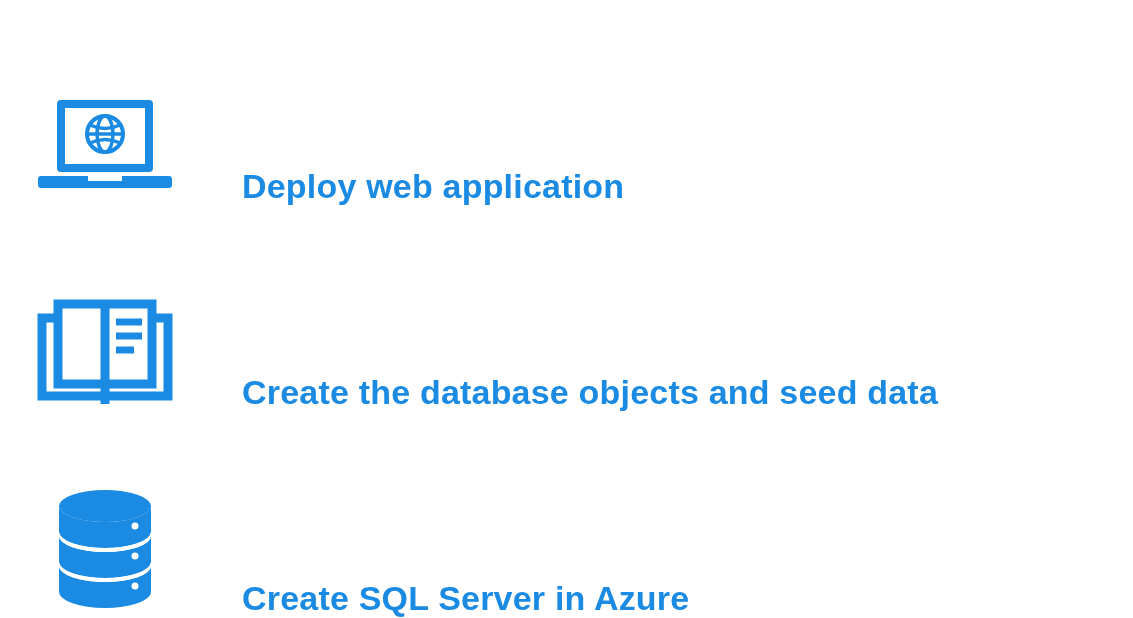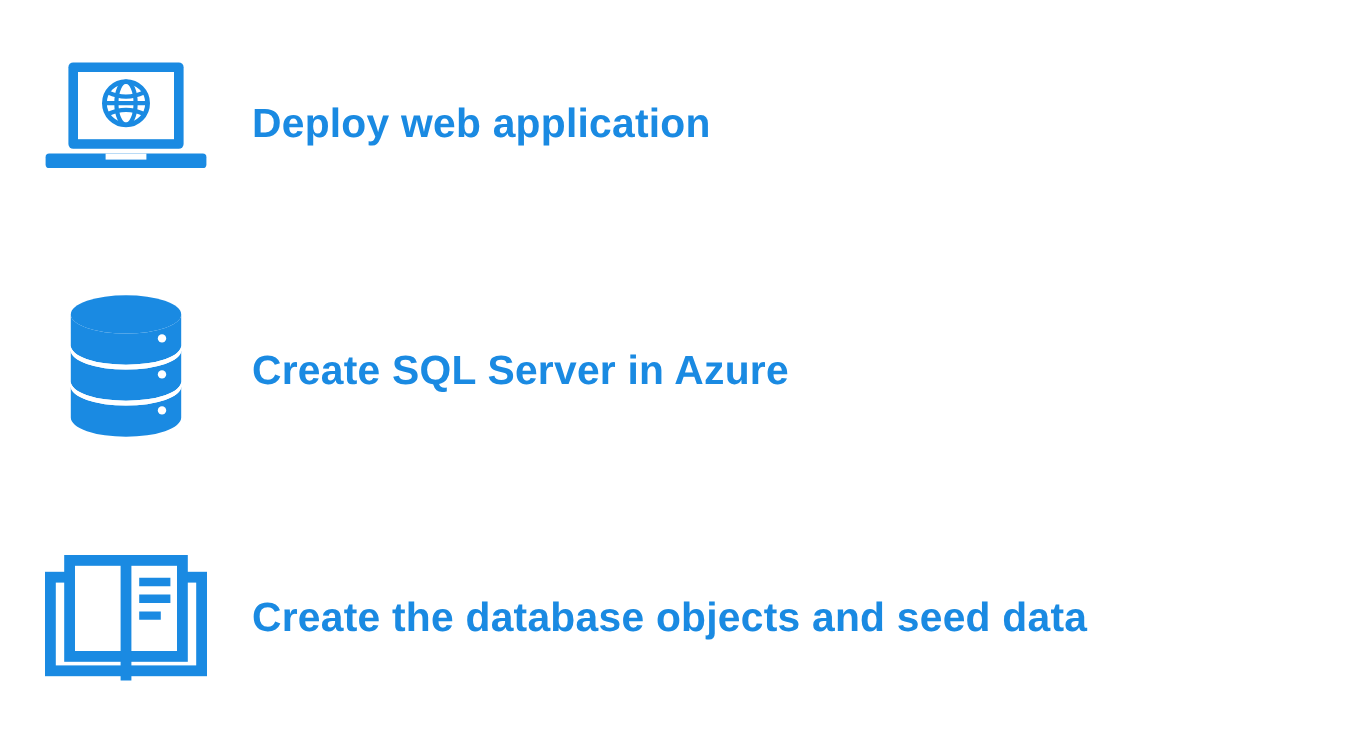--- a/index.html
+++ b/index.html
@@ -10,22 +10,23 @@
     background: #ffffff;
     font-family: "Segoe UI", Arial, sans-serif;
   }
   .container {
     display: flex;
     flex-direction: column;
     padding: 0;
   }
   .row {
     display: flex;
-    align-items: center;
+    align-items: flex-end;
     height: 206px;
+    gap: 32px;
   }
   .icon-cell {
     width: 210px;
     display: flex;
     align-items: center;
     justify-content: center;
   }
   .label-cell {
     flex: 1;
     color: #1a8ae2;
@@ -59,20 +60,45 @@
             <path d="M5 29 Q20 22 35 29" fill="none" stroke="#1a8ae2" stroke-width="3.5"></path>
           </g>
         </g>
       </svg>
     </div>
     <div class="label-cell">Deploy web application</div>
   </div>
 
   <div class="row">
     <div class="icon-cell">
+      <svg width="150" height="120" viewBox="0 0 150 120">
+
+        <g fill="none" stroke="#1a8ae2" stroke-width="9" stroke-linejoin="miter">
+          <rect x="12" y="26" width="126" height="78"></rect>
+        </g>
+
+        <g fill="#ffffff" stroke="#1a8ae2" stroke-width="9">
+          <rect x="28" y="12" width="94" height="80"></rect>
+        </g>
+
+        <line x1="75" y1="12" x2="75" y2="92" stroke="#1a8ae2" stroke-width="9"></line>
+        <line x1="75" y1="92" x2="75" y2="112" stroke="#1a8ae2" stroke-width="9"></line>
+
+        <g stroke="#1a8ae2" stroke-width="7" stroke-linecap="butt">
+          <line x1="86" y1="30" x2="112" y2="30"></line>
+          <line x1="86" y1="44" x2="112" y2="44"></line>
+          <line x1="86" y1="58" x2="104" y2="58"></line>
+        </g>
+      </svg>
+    </div>
+    <div class="label-cell">Create the database objects and seed data</div>
+  </div>
+
+  <div class="row">
+    <div class="icon-cell">
       <svg width="120" height="130" viewBox="0 0 120 130">
         <g fill="#1a8ae2">
           <ellipse cx="60" cy="18" rx="46" ry="16"></ellipse>
           <path d="M14 18 v26 a46 16 0 0 0 92 0 V18 a46 16 0 0 1 -92 0 Z"></path>
           <path d="M14 48 v26 a46 16 0 0 0 92 0 V48 a46 16 0 0 1 -92 0 Z"></path>
           <path d="M14 78 v26 a46 16 0 0 0 92 0 V78 a46 16 0 0 1 -92 0 Z"></path>
         </g>
 
         <g fill="#ffffff">
           <path d="M14 44 a46 16 0 0 0 92 0 v4 a46 16 0 0 1 -92 0 Z"></path>
@@ -82,38 +108,13 @@
         <g fill="#ffffff">
           <circle cx="90" cy="38" r="3.5"></circle>
           <circle cx="90" cy="68" r="3.5"></circle>
           <circle cx="90" cy="98" r="3.5"></circle>
         </g>
       </svg>
     </div>
     <div class="label-cell">Create SQL Server in Azure</div>
   </div>
 
-  <div class="row">
-    <div class="icon-cell">
-      <svg width="150" height="120" viewBox="0 0 150 120">
-
-        <g fill="none" stroke="#1a8ae2" stroke-width="9" stroke-linejoin="miter">
-          <rect x="12" y="26" width="126" height="78"></rect>
-        </g>
-
-        <g fill="#ffffff" stroke="#1a8ae2" stroke-width="9">
-          <rect x="28" y="12" width="94" height="80"></rect>
-        </g>
-
-        <line x1="75" y1="12" x2="75" y2="92" stroke="#1a8ae2" stroke-width="9"></line>
-        <line x1="75" y1="92" x2="75" y2="112" stroke="#1a8ae2" stroke-width="9"></line>
-
-        <g stroke="#1a8ae2" stroke-width="7" stroke-linecap="butt">
-          <line x1="86" y1="30" x2="112" y2="30"></line>
-          <line x1="86" y1="44" x2="112" y2="44"></line>
-          <line x1="86" y1="58" x2="104" y2="58"></line>
-        </g>
-      </svg>
-    </div>
-    <div class="label-cell">Create the database objects and seed data</div>
-  </div>
-
 </div>
 
 </body></html>

